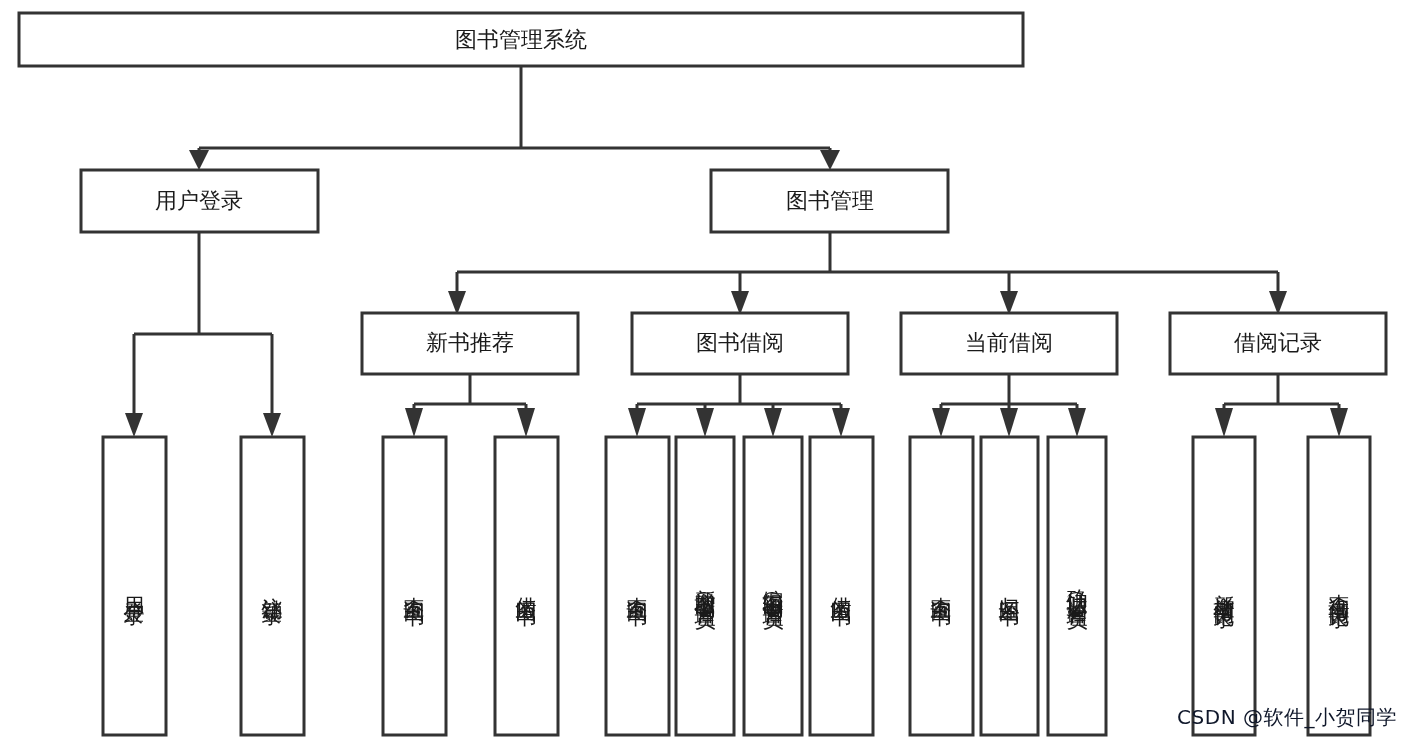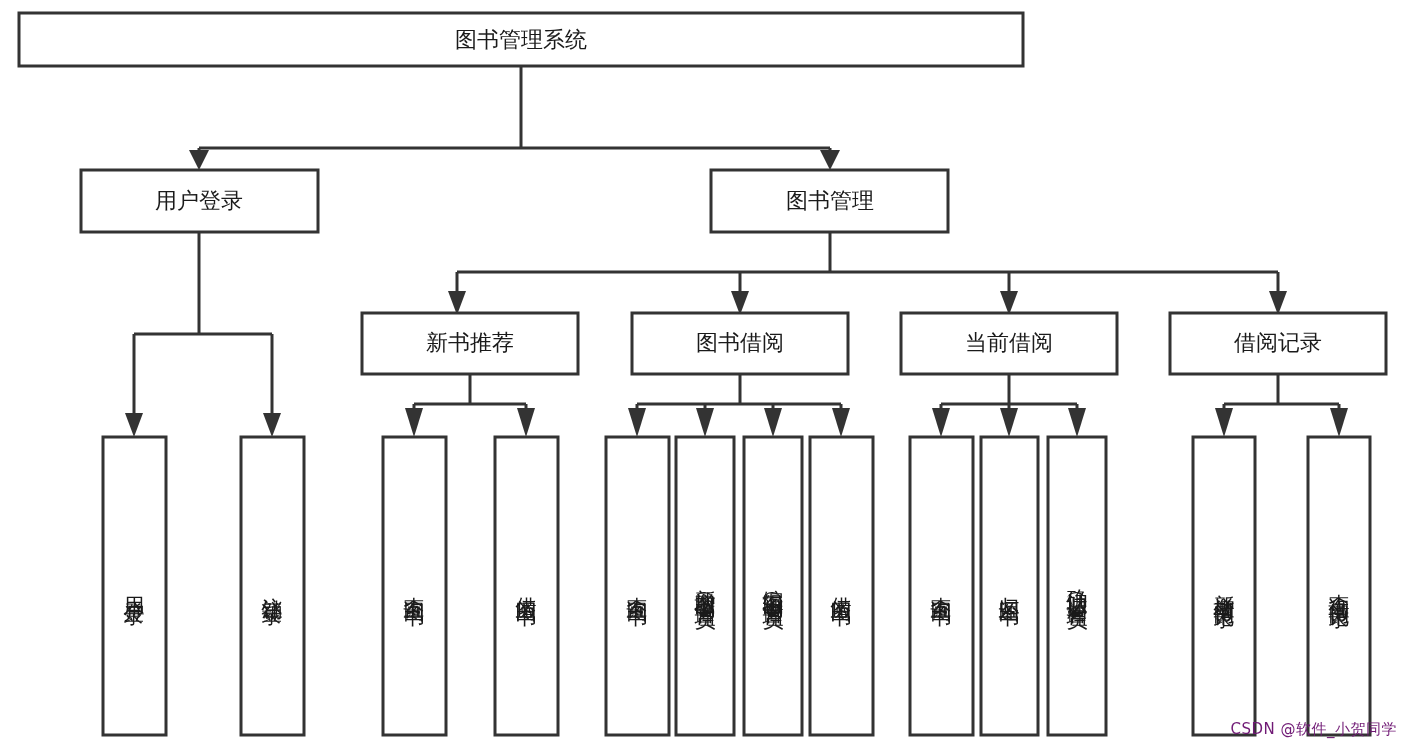--- a/index.html
+++ b/index.html
@@ -53,24 +53,24 @@
     font-size: 21px;
     fill: #1a1a1a;
     writing-mode: vertical-rl;
     text-orientation: upright;
     text-anchor: middle;
     letter-spacing: 3px;
   }
   .watermark {
     position: absolute;
     right: 8px;
-    bottom: 8px;
-    font-family: "DejaVu Sans", "Liberation Sans", sans-serif;
-    font-size: 15px;
-    color: #701a75;
+    bottom: 16px;
+    font-family: "DejaVu Sans", "Liberation Sans", sans-serif;
+    font-size: 20px;
+    color: #0f172a;
     letter-spacing: 0.5px;
     white-space: nowrap;
     pointer-events: none;
   }
 </style>
 </head>
 <body>
 
 <div id="diagram-root">
 

